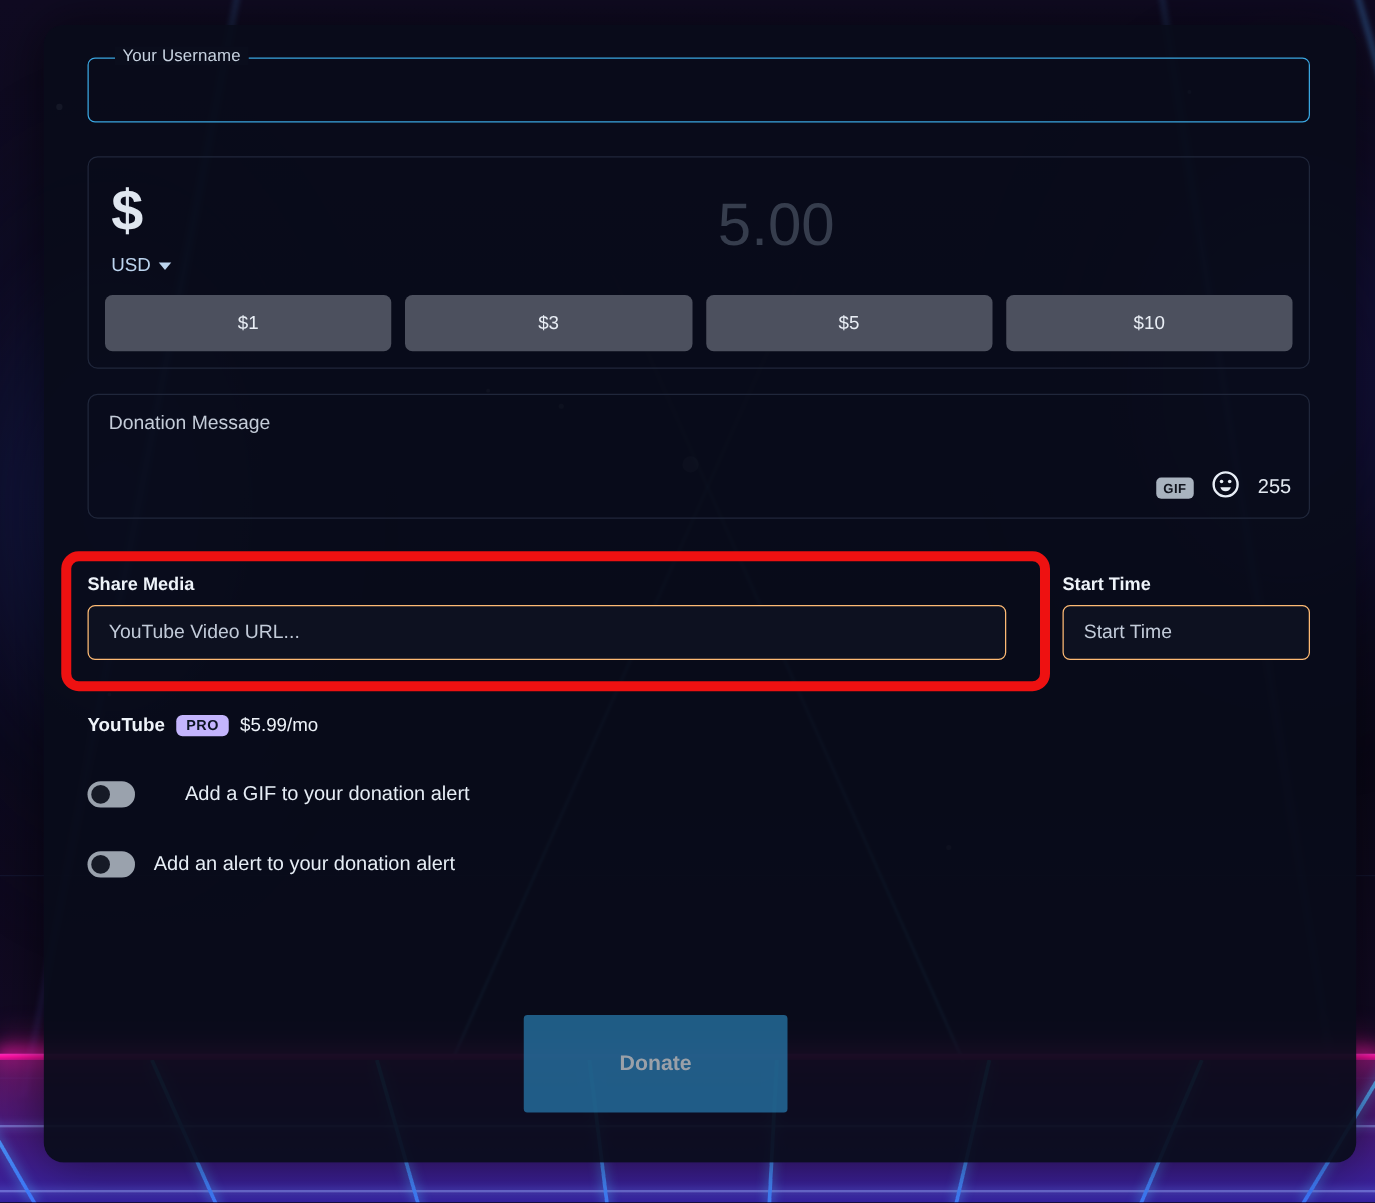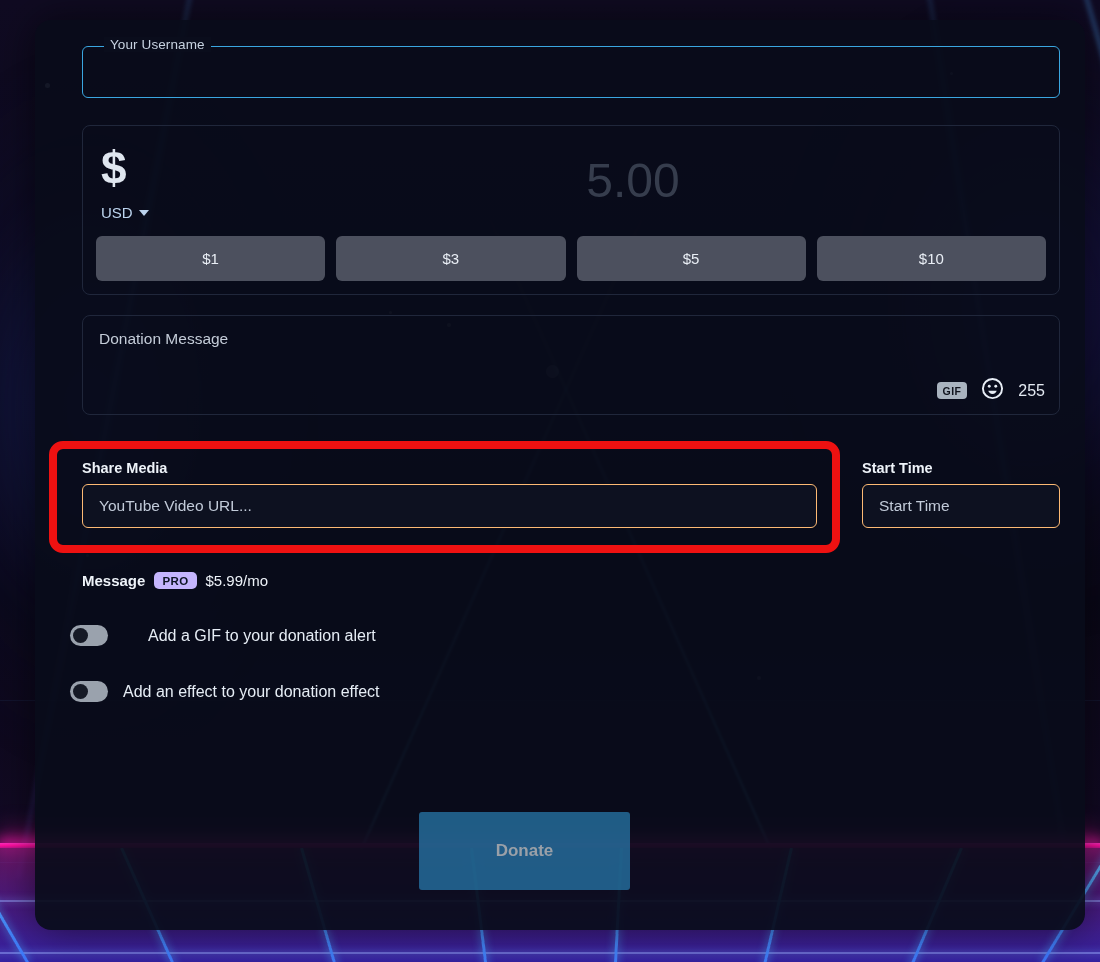--- a/index.html
+++ b/index.html
@@ -94,21 +94,21 @@
   
   #panel {
     position: absolute;
     left: 35px; top: 20px;
     width: 1050px; height: 910px;
     background: rgba(9,12,26,0.93);
     border-radius: 16px;
     box-shadow: 0 0 42px rgba(0,0,0,0.55);
   }
 
-  .field-row { position: absolute; margin-left: 12px; }
+  .field-row { position: absolute; }
 
   
   #username-wrap {
     left: 35px; top: 26px; width: 978px; height: 52px;
   }
   #username-box {
     position: absolute; inset: 0;
     border: 1px solid #3aa6e0;
     border-radius: 6px;
     background: transparent;
@@ -401,35 +401,35 @@
   </div>
 
   <div id="start-time-wrap" class="field-row">
     <span id="start-time-label">Start Time</span>
     <input class="plain-input" type="text" placeholder="Start Time" style="">
   </div>
 
   <div id="red-highlight"></div>
 
   <div id="extras-row" class="field-row">
-    <span id="extras-title">Message</span>
+    <span id="extras-title">YouTube</span>
     <span id="pro-badge">PRO</span>
     <span id="extras-price">$5.99/mo</span>
   </div>
 
   <div id="toggle-gif-row" class="toggle-row">
     <span class="switch">
       <span class="knob"></span>
     </span>
     <span class="toggle-label">Add a GIF to your donation alert</span>
   </div>
 
   <div id="toggle-effect-row" class="toggle-row">
     <span class="switch">
       <span class="knob"></span>
     </span>
-    <span class="toggle-label">Add an effect to your donation effect</span>
+    <span class="toggle-label">Add an alert to your donation alert</span>
   </div>
 
 
 </div>
 
 <button id="donate-btn">Donate</button>
 
 </body></html>

